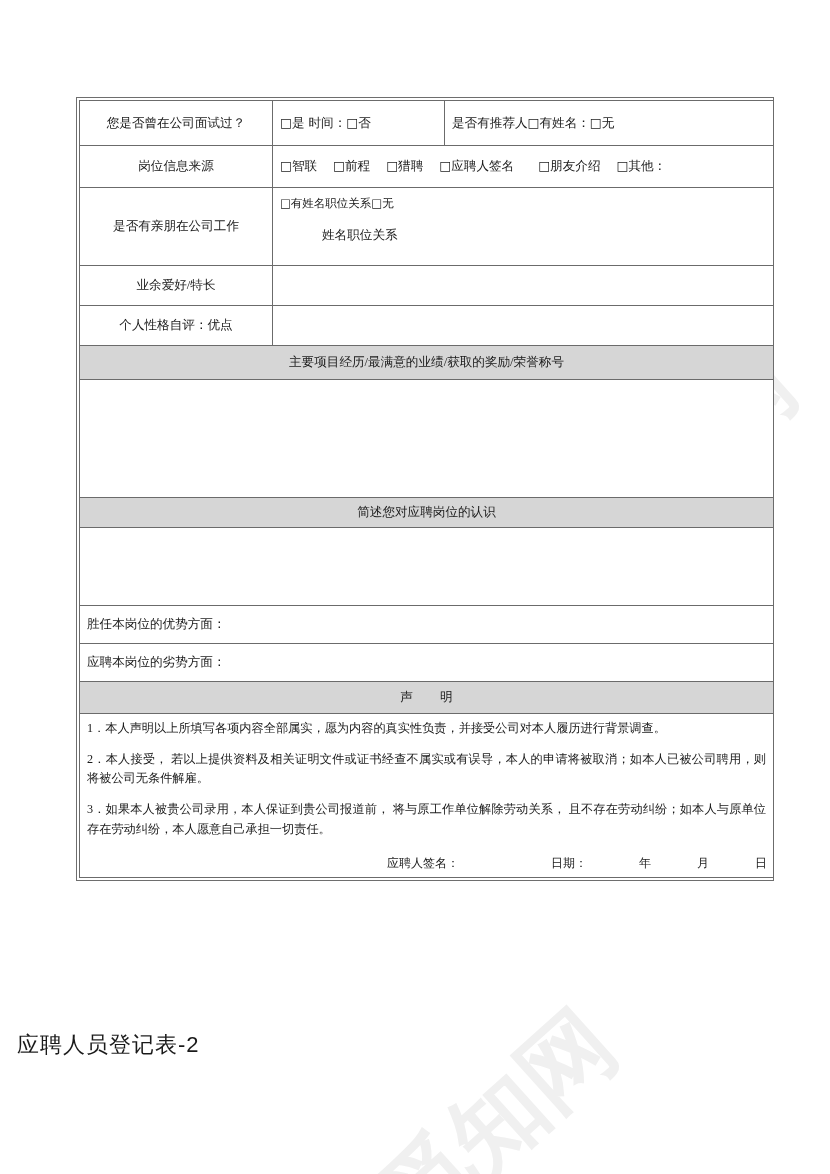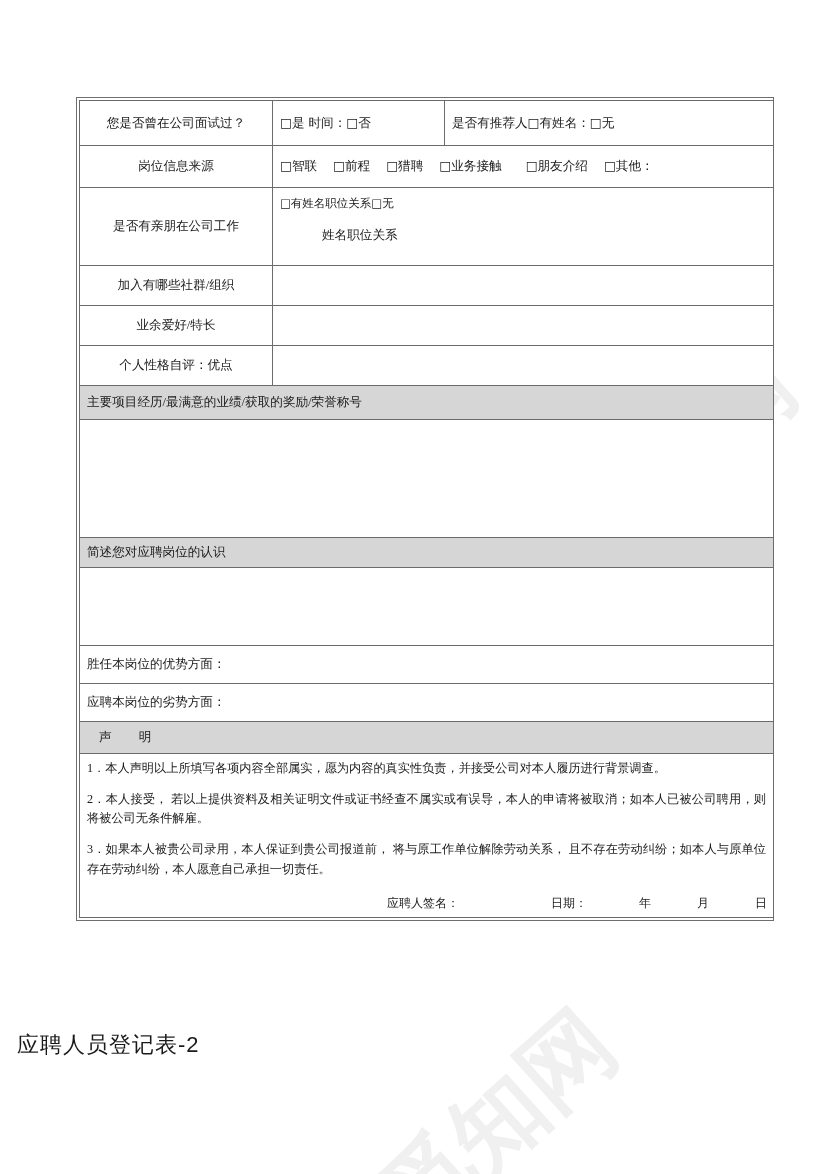--- a/index.html
+++ b/index.html
@@ -70,20 +70,21 @@
   .lbl-cell {
     text-align: center;
     width: 193px;
   }
   .lbl-left { text-align: left; padding-left: 10px; }
 
   .val-cell { text-align: left; }
 
   .gray {
     background: #d6d6d6 !important;
+    text-align: center;
   }
 
   .blank-tall { height: 118px; vertical-align: top; }
   .blank-mid  { height: 78px;  vertical-align: top; }
 
   .cb { font-family: "DejaVu Sans", sans-serif; font-size: 11.5px; }
 
   .kin-line1 { display:block; }
   .kin-line2 { display:block; margin-top: 14px; padding-left: 42px; }
 
@@ -152,38 +153,34 @@
           <td class="val-cell cb">□是 时间：□否</td>
           <td class="val-cell cb">是否有推荐人□有姓名：□无</td>
         </tr>
 
         <tr>
           <td class="lbl-cell" style="height:42px">岗位信息来源</td>
           <td class="val-cell cb" colspan="2">
             <span>□智联</span><span class="src-gap"></span>
             <span>□前程</span><span class="src-gap"></span>
             <span>□猎聘</span><span class="src-gap"></span>
-            <span>□业务接触</span><span class="src-gap-w"></span>
+            <span>□应聘人签名</span><span class="src-gap-w"></span>
             <span>□朋友介绍</span><span class="src-gap"></span>
             <span>□其他：</span>
           </td>
         </tr>
 
         <tr>
           <td class="lbl-cell" style="height:78px">是否有亲朋在公司工作</td>
           <td class="val-cell" colspan="2" style="vertical-align:top; padding-top:7px">
             <span class="kin-line1 cb">□有姓名职位关系□无</span>
             <span class="kin-line2">姓名职位关系</span>
           </td>
         </tr>
 
-        <tr>
-          <td class="lbl-cell" style="height:40px">加入有哪些社群/组织</td>
-          <td class="val-cell" colspan="2"></td>
-        </tr>
 
         <tr>
           <td class="lbl-cell" style="height:40px">业余爱好/特长</td>
           <td class="val-cell" colspan="2"></td>
         </tr>
 
         <tr>
           <td class="lbl-cell" style="height:40px">个人性格自评：优点</td>
           <td class="val-cell" colspan="2"></td>
         </tr>

